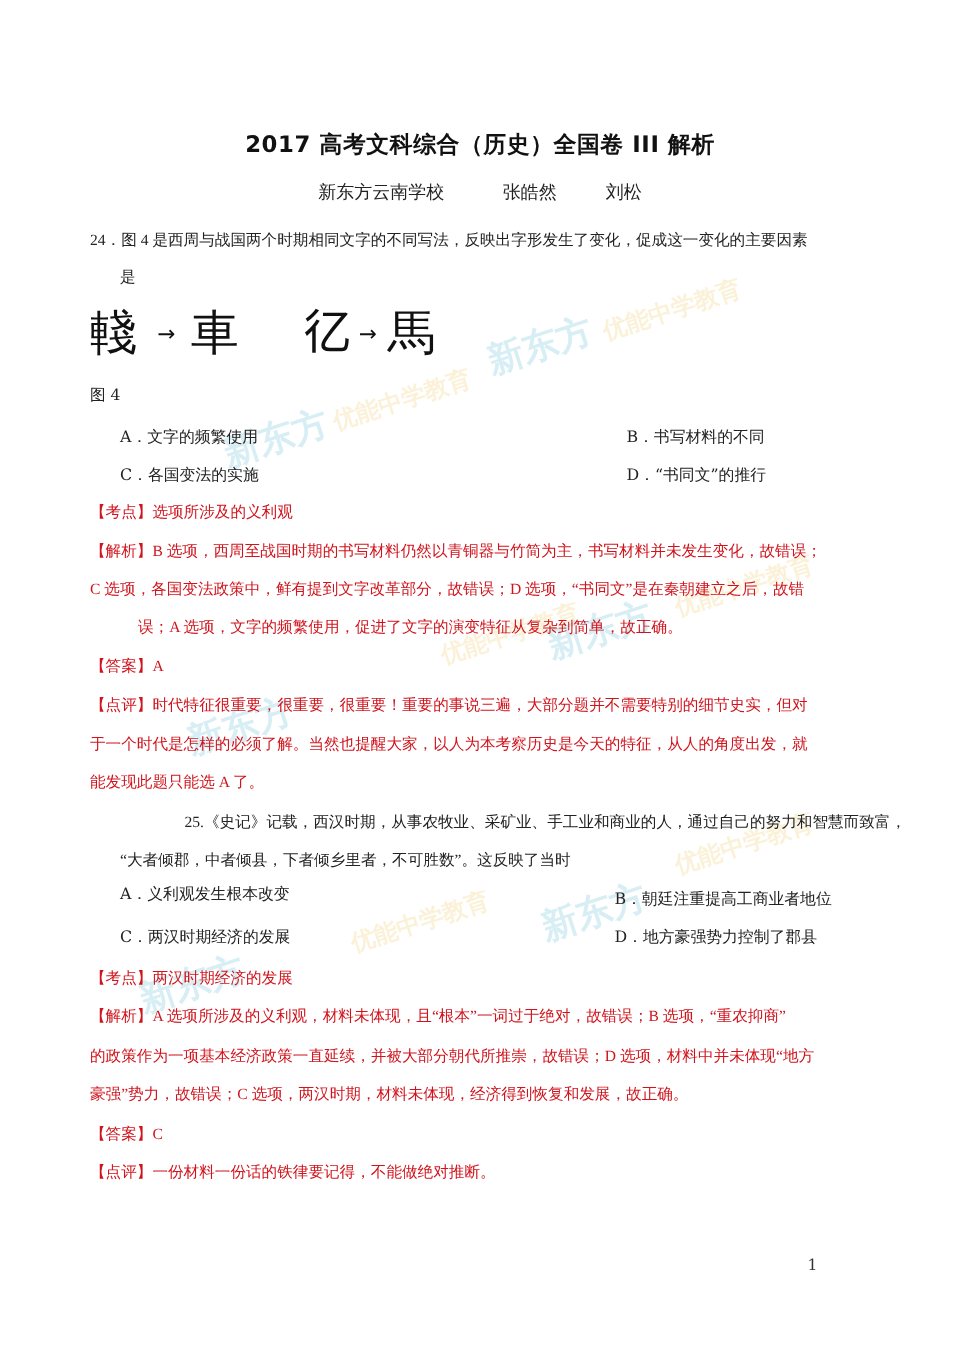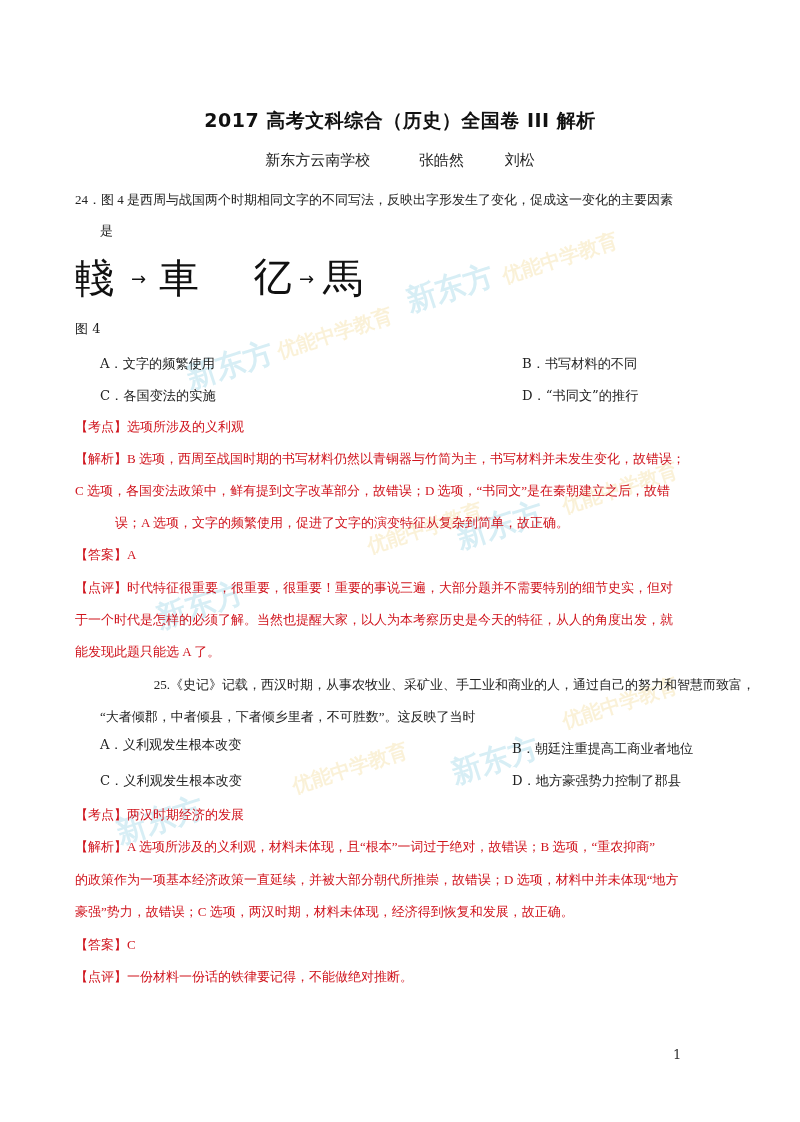--- a/index.html
+++ b/index.html
@@ -90,21 +90,21 @@
     <span>【点评】</span><span>时代特征很重要，很重要，很重要！重要的事说三遍，大部分题并不需要特别的细节史实，但对</span>
   </div>
   <div class="line red" style="top:611px;">于一个时代是怎样的必须了解。当然也提醒大家，以人为本考察历史是今天的特征，从人的角度出发，就</div>
   <div class="line red" style="top:643px;">能发现此题只能选 A 了。</div>
 
   <div class="line" style="top:676px;text-align:right;">25.《史记》记载，西汉时期，从事农牧业、采矿业、手工业和商业的人，通过自己的努力和智慧而致富，</div>
   <div class="line indent" style="top:708px;">“大者倾郡，中者倾县，下者倾乡里者，不可胜数”。这反映了当时</div>
 
   <div class="opt" style="left:100px;top:736px;">A．义利观发生根本改变</div>
   <div class="opt" style="left:512px;top:740px;">B．朝廷注重提高工商业者地位</div>
-  <div class="opt" style="left:100px;top:772px;">C．义利观发生根本改变</div>
+  <div class="opt" style="left:100px;top:772px;">C．两汉时期经济的发展</div>
   <div class="opt" style="left:512px;top:772px;">D．地方豪强势力控制了郡县</div>
 
   <div class="line red" style="top:806px;">
     <span>【考点】</span><span>两汉时期经济的发展</span>
   </div>
   <div class="line red" style="top:838px;">
     <span>【解析】</span><span>A 选项所涉及的义利观，材料未体现，且“根本”一词过于绝对，故错误；B 选项，“重农抑商”</span>
   </div>
   <div class="line red" style="top:871px;">的政策作为一项基本经济政策一直延续，并被大部分朝代所推崇，故错误；D 选项，材料中并未体现“地方</div>
   <div class="line red" style="top:903px;">豪强”势力，故错误；C 选项，两汉时期，材料未体现，经济得到恢复和发展，故正确。</div>

